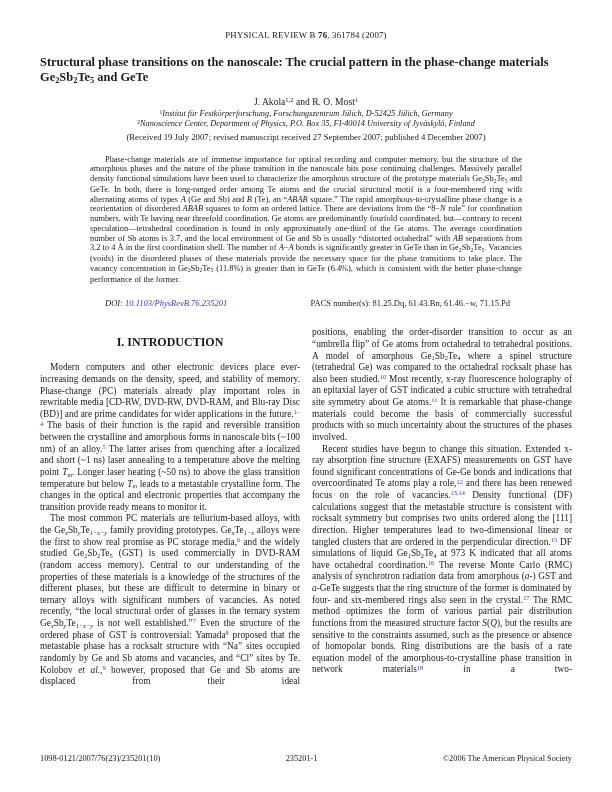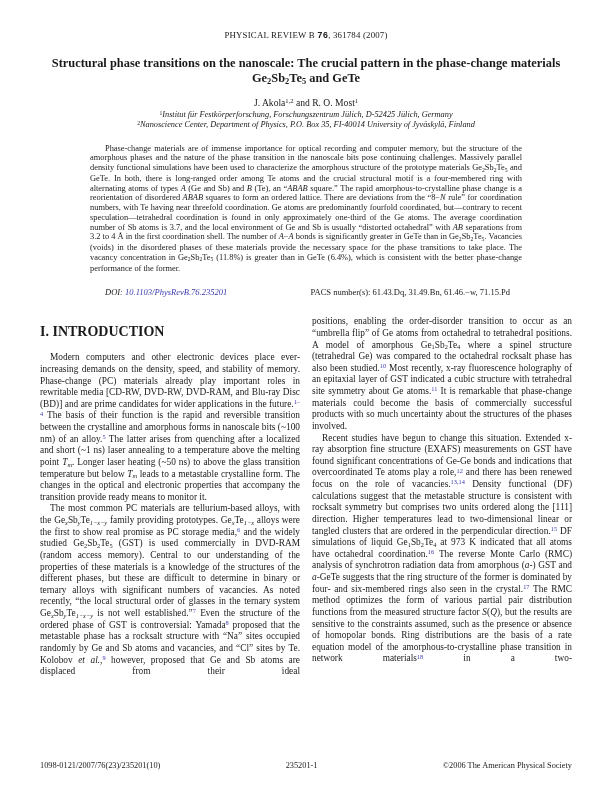--- a/index.html
+++ b/index.html
@@ -9,53 +9,53 @@
   .page {
     position: relative;
     width: 612px; height: 792px;
     background: var(--paper);
     color: var(--ink);
     font-family: "Liberation Serif", "DejaVu Serif", serif;
     padding: 30px 40px 0;
     overflow: hidden;
   }
   em, .it { font-style: italic; }
-  strong { font-weight: bold; font-family: Liberation Mono, monospace; }
+  strong { font-weight: bold; }
   sup { font-size: 0.68em; vertical-align: baseline; position: relative; top: -0.45em; }
   sub { font-size: 0.68em; vertical-align: baseline; position: relative; top: 0.25em; }
   sup.ref { color: var(--link); }
   .running-head { font-size: 8.8px; text-align: center; letter-spacing: 0.2px; }
   .title {
-    margin-top: 15px; text-align: center;
+    margin-top: 15px; 
     font-size: 12.4px; font-weight: bold; line-height: 14.6px;
   }
   .authors { margin-top: 11px; text-align: center; font-size: 9.6px; }
   .affils { margin-top: 2px; }
   .affil { font-size: 8.3px; font-style: italic; text-align: center; line-height: 10.2px; }
   .affil sup { font-style: normal; }
   .received { margin-top: 2px; text-align: center; font-size: 8.7px; }
   .abstract {
     margin: 13px 50px 0; font-size: 8.4px; line-height: 9.75px;
     text-align: justify; text-indent: 15px;
   }
   .doi-pacs { margin: 14px 50px 0; display: flex; font-size: 8.5px; }
   .doi { margin-left: 15px; font-style: italic; }
   .doi a { color: var(--link); text-decoration: none; cursor: pointer; }
   .pacs { margin-left: auto; margin-right: 12px; }
   .columns { display: flex; gap: 12px; margin-top: 19px; }
   .col { width: 260px; }
   .section-heading {
-    text-align: left; font-weight: bold; font-size: 14px;
+    text-align: center; font-weight: bold; font-size: 12px;
     margin: 8px 0 12px;
   }
   .para { font-size: 9.35px; line-height: 11.62px; text-align: justify; }
   .para.indent { text-indent: 10px; }
   .para.cont { text-align-last: justify; }
   .footer {
-    position: absolute; left: 40px; right: 40px; bottom: 22px;
+    position: absolute; left: 40px; right: 40px; bottom: 29px;
     display: flex; justify-content: space-between;
     font-size: 8.3px;
   }
 </style>
 </head>
 <body>
 
 <div class="page">
 
   <div class="running-head"><span>PHYSICAL REVIEW B </span><strong>76</strong><span>, 361784 (2007)</span></div>
@@ -65,26 +65,27 @@
     <div><span>Ge</span><sub>2</sub><span>Sb</span><sub>2</sub><span>Te</span><sub>5</sub><span> and GeTe</span></div>
   </div>
 
   <div class="authors"><span>J. Akola</span><sup>1,2</sup><span> and R. O. Most</span><sup>1</sup></div>
 
   <div class="affils">
     <div class="affil"><sup>1</sup><span>Institut für Festkörperforschung, Forschungszentrum Jülich, D-52425 Jülich, Germany</span></div>
     <div class="affil"><sup>2</sup><span>Nanoscience Center, Department of Physics, P.O. Box 35, FI-40014 University of Jyväskylä, Finland</span></div>
   </div>
 
+  <div class="received">(Received 19 July 2007; revised manuscript received 27 September 2007; published 4 December 2007)</div>
 
   <div class="abstract"><span>Phase-change materials are of immense importance for optical recording and computer memory, but the structure of the amorphous phases and the nature of the phase transition in the nanoscale bits pose continuing challenges. Massively parallel density functional simulations have been used to characterize the amorphous structure of the prototype materials Ge</span><sub>2</sub><span>Sb</span><sub>2</sub><span>Te</span><sub>5</sub><span> and GeTe. In both, there is long-ranged order among Te atoms and the crucial structural motif is a four-membered ring with alternating atoms of types </span><em>A</em><span> (Ge and Sb) and </span><em>B</em><span> (Te), an “</span><em>ABAB</em><span> square.” The rapid amorphous-to-crystalline phase change is a reorientation of disordered </span><em>ABAB</em><span> squares to form an ordered lattice. There are deviations from the “8−</span><em>N</em><span> rule” for coordination numbers, with Te having near threefold coordination. Ge atoms are predominantly fourfold coordinated, but—contrary to recent speculation—tetrahedral coordination is found in only approximately one-third of the Ge atoms. The average coordination number of Sb atoms is 3.7, and the local environment of Ge and Sb is usually “distorted octahedral” with </span><em>AB</em><span> separations from 3.2 to 4 Å in the first coordination shell. The number of </span><em>A</em><span>−</span><em>A</em><span> bonds is significantly greater in GeTe than in Ge</span><sub>2</sub><span>Sb</span><sub>2</sub><span>Te</span><sub>5</sub><span>. Vacancies (voids) in the disordered phases of these materials provide the necessary space for the phase transitions to take place. The vacancy concentration in Ge</span><sub>2</sub><span>Sb</span><sub>2</sub><span>Te</span><sub>5</sub><span> (11.8%) is greater than in GeTe (6.4%), which is consistent with the better phase-change performance of the former.</span></div>
 
   <div class="doi-pacs">
     <div class="doi"><span>DOI: </span><a class="link">10.1103/PhysRevB.76.235201</a></div>
-    <div class="pacs">PACS number(s):  61.43.Dq, 31.49.Bn, 61.46.−w, 71.15.Pd</div>
+    <div class="pacs">PACS number(s):  81.25.Dq, 61.43.Bn, 61.46.−w, 71.15.Pd</div>
   </div>
 
   <div class="columns">
     <div class="col">
       <div class="section-heading">I. INTRODUCTION</div>
       <p class="para indent"><span>Modern computers and other electronic devices place ever-increasing demands on the density, speed, and stability of memory. Phase-change (PC) materials already play important roles in rewritable media [CD-RW, DVD-RW, DVD-RAM, and Blu-ray Disc (BD)] and are prime candidates for wider applications in the future.</span><sup class="ref">1–4</sup><span> The basis of their function is the rapid and reversible transition between the crystalline and amorphous forms in nanoscale bits (~100 nm) of an alloy.</span><sup class="ref">5</sup><span> The latter arises from quenching after a localized and short (~1 ns) laser annealing to a temperature above the melting point </span><em>T</em><sub class="it">m</sub><span>. Longer laser heating (~50 ns) to above the glass transition temperature but below </span><em>T</em><sub class="it">m</sub><span> leads to a metastable crystalline form. The changes in the optical and electronic properties that accompany the transition provide ready means to monitor it.</span></p>
       <p class="para indent cont"><span>The most common PC materials are tellurium-based alloys, with the Ge</span><sub class="it">x</sub><span>Sb</span><sub class="it">y</sub><span>Te</span><sub class="it">1−x−y</sub><span> family providing prototypes. Ge</span><sub class="it">x</sub><span>Te</span><sub class="it">1−x</sub><span> alloys were the first to show real promise as PC storage media,</span><sup class="ref">6</sup><span> and the widely studied Ge</span><sub>2</sub><span>Sb</span><sub>2</sub><span>Te</span><sub>5</sub><span> (GST) is used commercially in DVD-RAM (random access memory). Central to our understanding of the properties of these materials is a knowledge of the structures of the different phases, but these are difficult to determine in binary or ternary alloys with significant numbers of vacancies. As noted recently, “the local structural order of glasses in the ternary system Ge</span><sub class="it">x</sub><span>Sb</span><sub class="it">y</sub><span>Te</span><sub class="it">1−x−y</sub><span> is not well established.”</span><sup class="ref">7</sup><span> Even the structure of the ordered phase of GST is controversial: Yamada</span><sup class="ref">8</sup><span> proposed that the metastable phase has a rocksalt structure with “Na” sites occupied randomly by Ge and Sb atoms and vacancies, and “Cl” sites by Te. Kolobov </span><em>et al.</em><span>,</span><sup class="ref">9</sup><span> however, proposed that Ge and Sb atoms are displaced from their ideal</span></p>
     </div>
     <div class="col">
       <p class="para"><span>positions, enabling the order-disorder transition to occur as an “umbrella flip” of Ge atoms from octahedral to tetrahedral positions. A model of amorphous Ge</span><sub>1</sub><span>Sb</span><sub>2</sub><span>Te</span><sub>4</sub><span> where a spinel structure (tetrahedral Ge) was compared to the octahedral rocksalt phase has also been studied.</span><sup class="ref">10</sup><span> Most recently, x-ray fluorescence holography of an epitaxial layer of GST indicated a cubic structure with tetrahedral site symmetry about Ge atoms.</span><sup class="ref">11</sup><span> It is remarkable that phase-change materials could become the basis of commercially successful products with so much uncertainty about the structures of the phases involved.</span></p>

